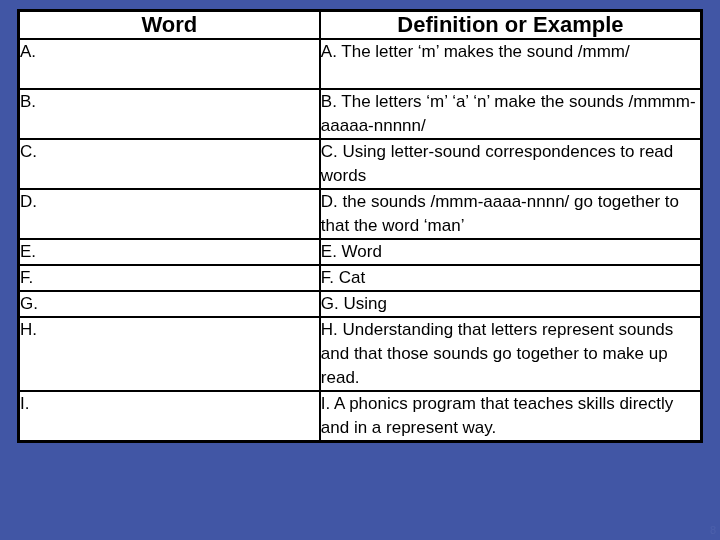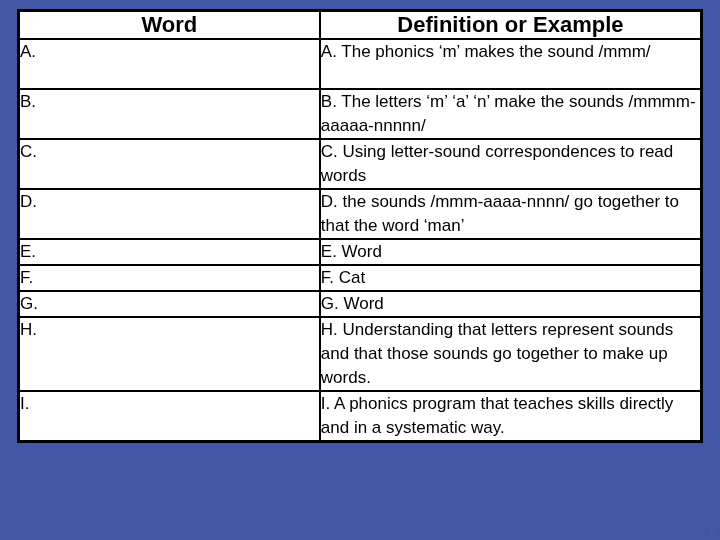--- a/index.html
+++ b/index.html
@@ -101,21 +101,21 @@
     </colgroup>
     <thead>
       <tr>
         <th class="hdr-cell">Word</th>
         <th class="hdr-cell">Definition or Example</th>
       </tr>
     </thead>
     <tbody>
       <tr class="r-a">
         <td class="word-cell">A.</td>
-        <td class="def-cell">A. The phonics ‘m’ makes the sound /mmm/</td>
+        <td class="def-cell">A. The letter ‘m’ makes the sound /mmm/</td>
       </tr>
       <tr class="r-b">
         <td class="word-cell">B.</td>
         <td class="def-cell">B. The letters ‘m’ ‘a’ ‘n’ make the sounds /mmmm-aaaaa-nnnnn/</td>
       </tr>
       <tr class="r-c">
         <td class="word-cell">C.</td>
         <td class="def-cell">C. Using letter-sound correspondences to read words</td>
       </tr>
       <tr class="r-d">
@@ -125,28 +125,28 @@
       <tr class="r-e">
         <td class="word-cell">E.</td>
         <td class="def-cell">E. Word</td>
       </tr>
       <tr class="r-f">
         <td class="word-cell">F.</td>
         <td class="def-cell">F. Cat</td>
       </tr>
       <tr class="r-g">
         <td class="word-cell">G.</td>
-        <td class="def-cell">G. Word</td>
+        <td class="def-cell">G. Using</td>
       </tr>
       <tr class="r-h">
         <td class="word-cell">H.</td>
-        <td class="def-cell">H. Understanding that letters represent sounds and that those sounds go together to make up words.</td>
+        <td class="def-cell">H. Understanding that letters represent sounds and that those sounds go together to make up read.</td>
       </tr>
       <tr class="r-i">
         <td class="word-cell">I.</td>
-        <td class="def-cell">I. A phonics program that teaches skills directly and in a systematic way.</td>
+        <td class="def-cell">I. A phonics program that teaches skills directly and in a represent way.</td>
       </tr>
     </tbody>
   </table>
 
   <div id="slide-number">8</div>
 
 </div>
 
 </body></html>

